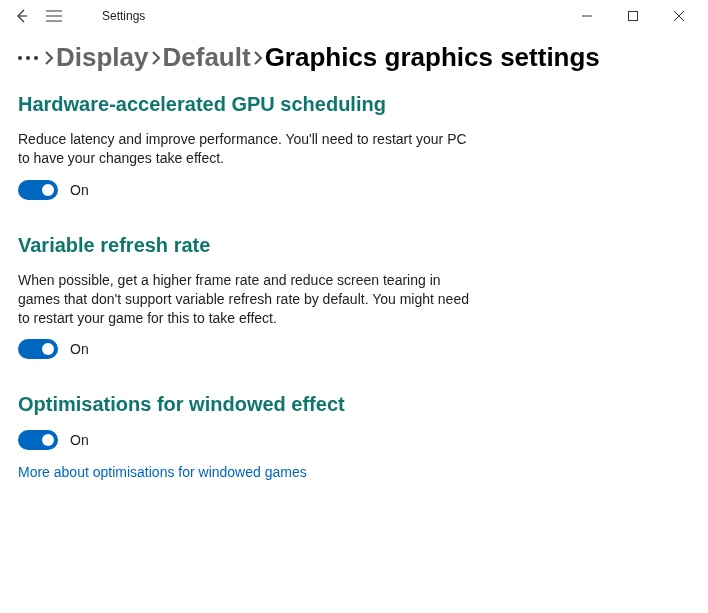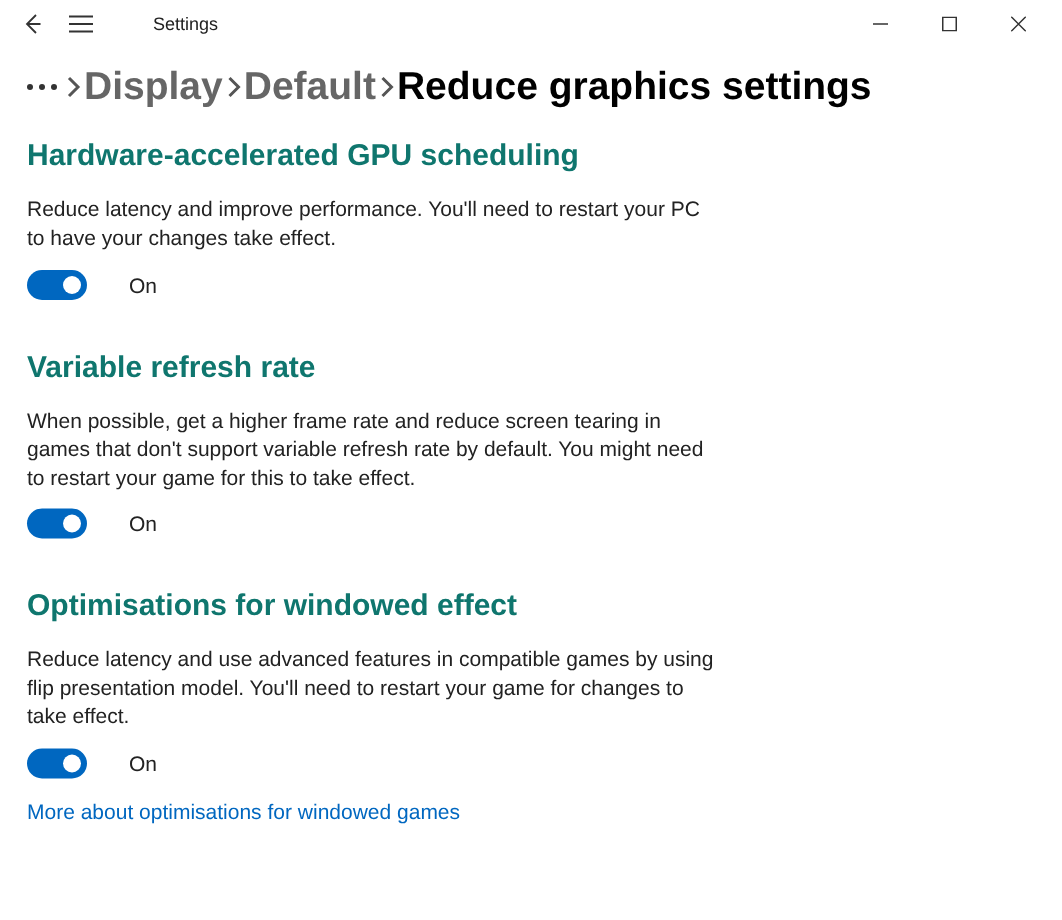--- a/index.html
+++ b/index.html
@@ -66,21 +66,21 @@
       color: #0f766e;
       margin-bottom: 14px;
     }
     .sec-desc {
       font-size: 14px;
       color: #222;
       line-height: 1.35;
       margin-bottom: 12px;
       max-width: 460px;
     }
-    .toggle-row { display:flex; align-items:center; gap: 28px; }
+    .toggle-row { display:flex; align-items:center; gap: 12px; }
     .toggle {
       position: relative;
       width: 40px; height: 20px;
       border-radius: 10px;
       background: #0067c0;
     }
     .toggle::after {
       content: "";
       position: absolute;
       width: 12px; height: 12px;
@@ -146,21 +146,21 @@
     <svg width="10" height="16" viewBox="0 0 10 16">
         <path d="M2 2l6 6-6 6" stroke="#555" stroke-width="2" fill="none"></path>
       </svg>
   </span>
   <span class="bc-link">Default</span>
   <span class="bc-chevron">
     <svg width="10" height="16" viewBox="0 0 10 16">
         <path d="M2 2l6 6-6 6" stroke="#555" stroke-width="2" fill="none"></path>
       </svg>
   </span>
-  <span class="bc-current">Reduce graphics settings</span>
+  <span class="bc-current">Graphics graphics settings</span>
 </div>
 
 <div class="content">
 
   <div class="section">
     <h2 class="sec-title">Hardware-accelerated GPU scheduling</h2>
     <p class="sec-desc">Reduce latency and improve performance. You'll need to restart your PC to have your changes take effect.</p>
     <div class="toggle-row">
       <div class="toggle"></div>
       <span class="toggle-label">On</span>
@@ -171,21 +171,20 @@
     <h2 class="sec-title">Variable refresh rate</h2>
     <p class="sec-desc">When possible, get a higher frame rate and reduce screen tearing in games that don't support variable refresh rate by default. You might need to restart your game for this to take effect.</p>
     <div class="toggle-row">
       <div class="toggle"></div>
       <span class="toggle-label">On</span>
     </div>
   </div>
 
   <div class="section">
     <h2 class="sec-title">Optimisations for windowed effect</h2>
-    <p class="sec-desc">Reduce latency and use advanced features in compatible games by using flip presentation model. You'll need to restart your game for changes to take effect.</p>
     <div class="toggle-row">
       <div class="toggle"></div>
       <span class="toggle-label">On</span>
     </div>
     <a class="link">More about optimisations for windowed games</a>
   </div>
 
 </div>
 
 </body></html>

